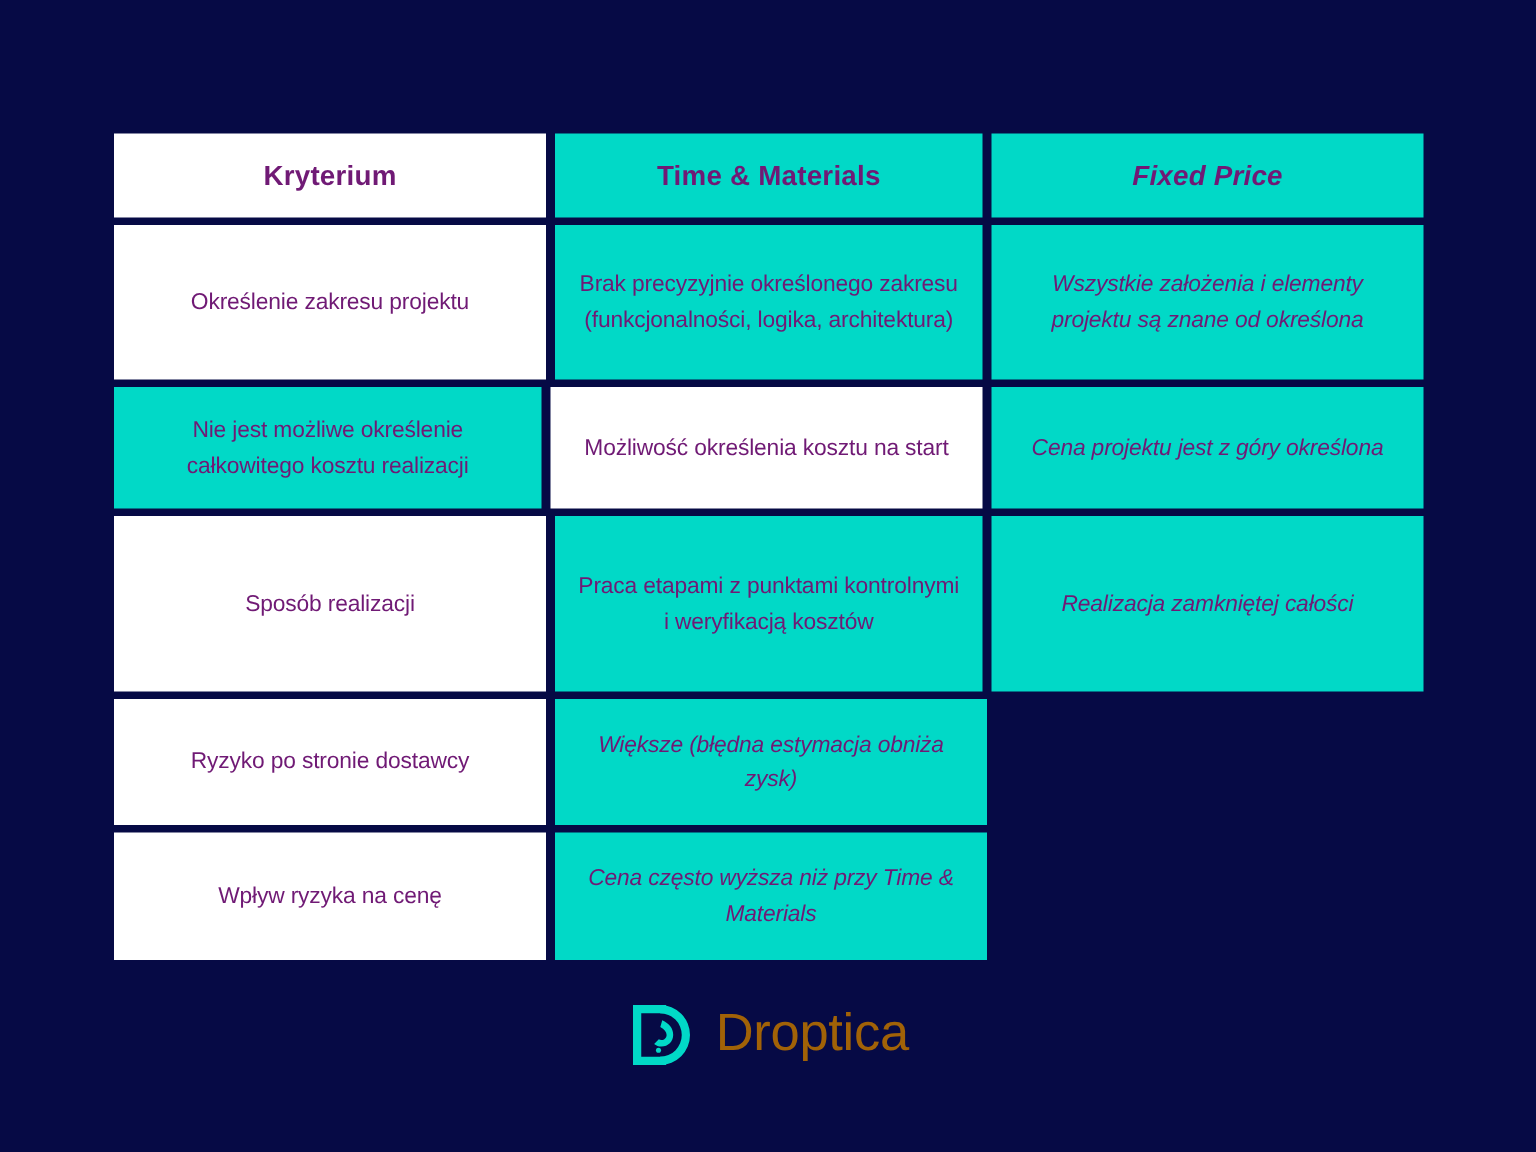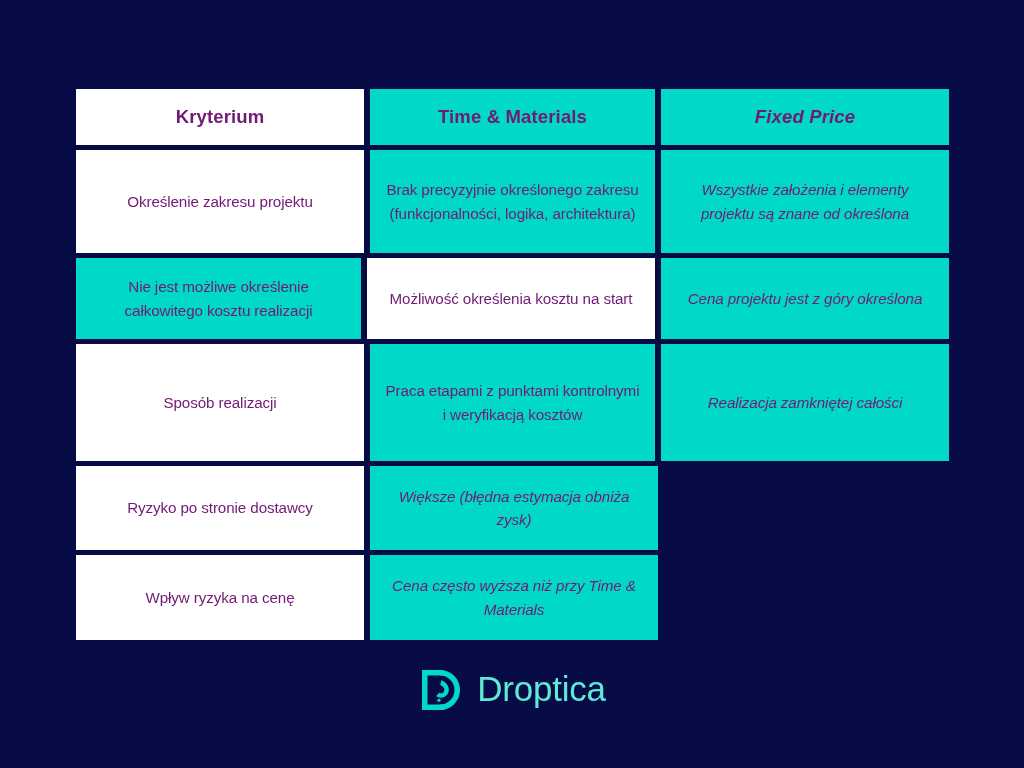--- a/index.html
+++ b/index.html
@@ -81,21 +81,21 @@
     align-items: center;
     justify-content: center;
     gap: 13px;
   }
   .logo-mark {
     width: 46px;
     height: 48px;
     display: block;
   }
   .logo-word {
-    color: #5eead4;
+    color: #a16207;
     font-size: 35px;
     font-weight: normal;
     letter-spacing: -0.2px;
     line-height: 1;
     padding-bottom: 3px;
   }
 </style>
 </head>
 <body>
 

